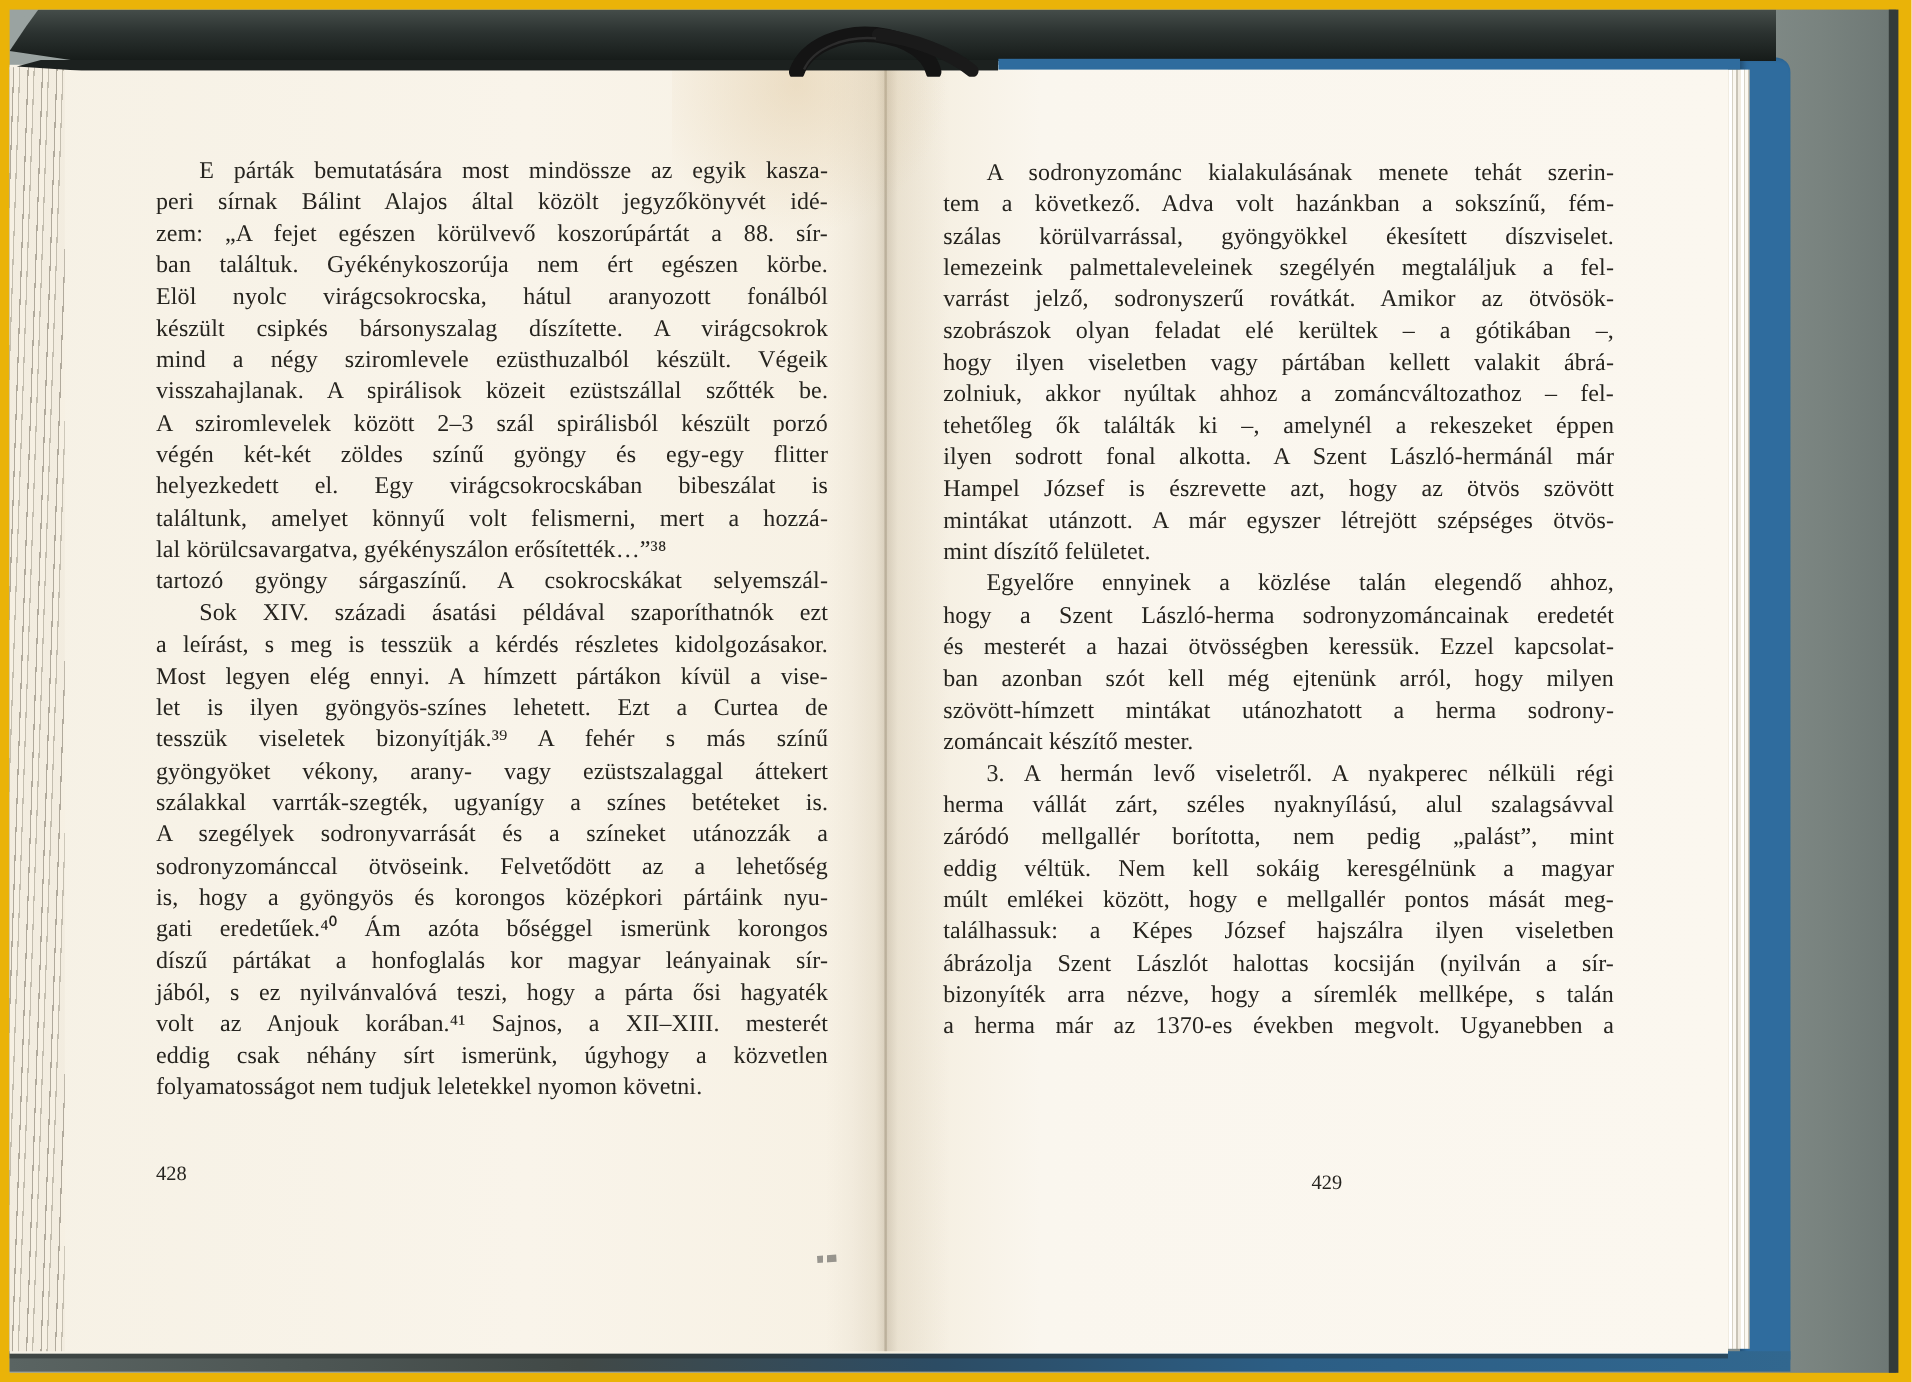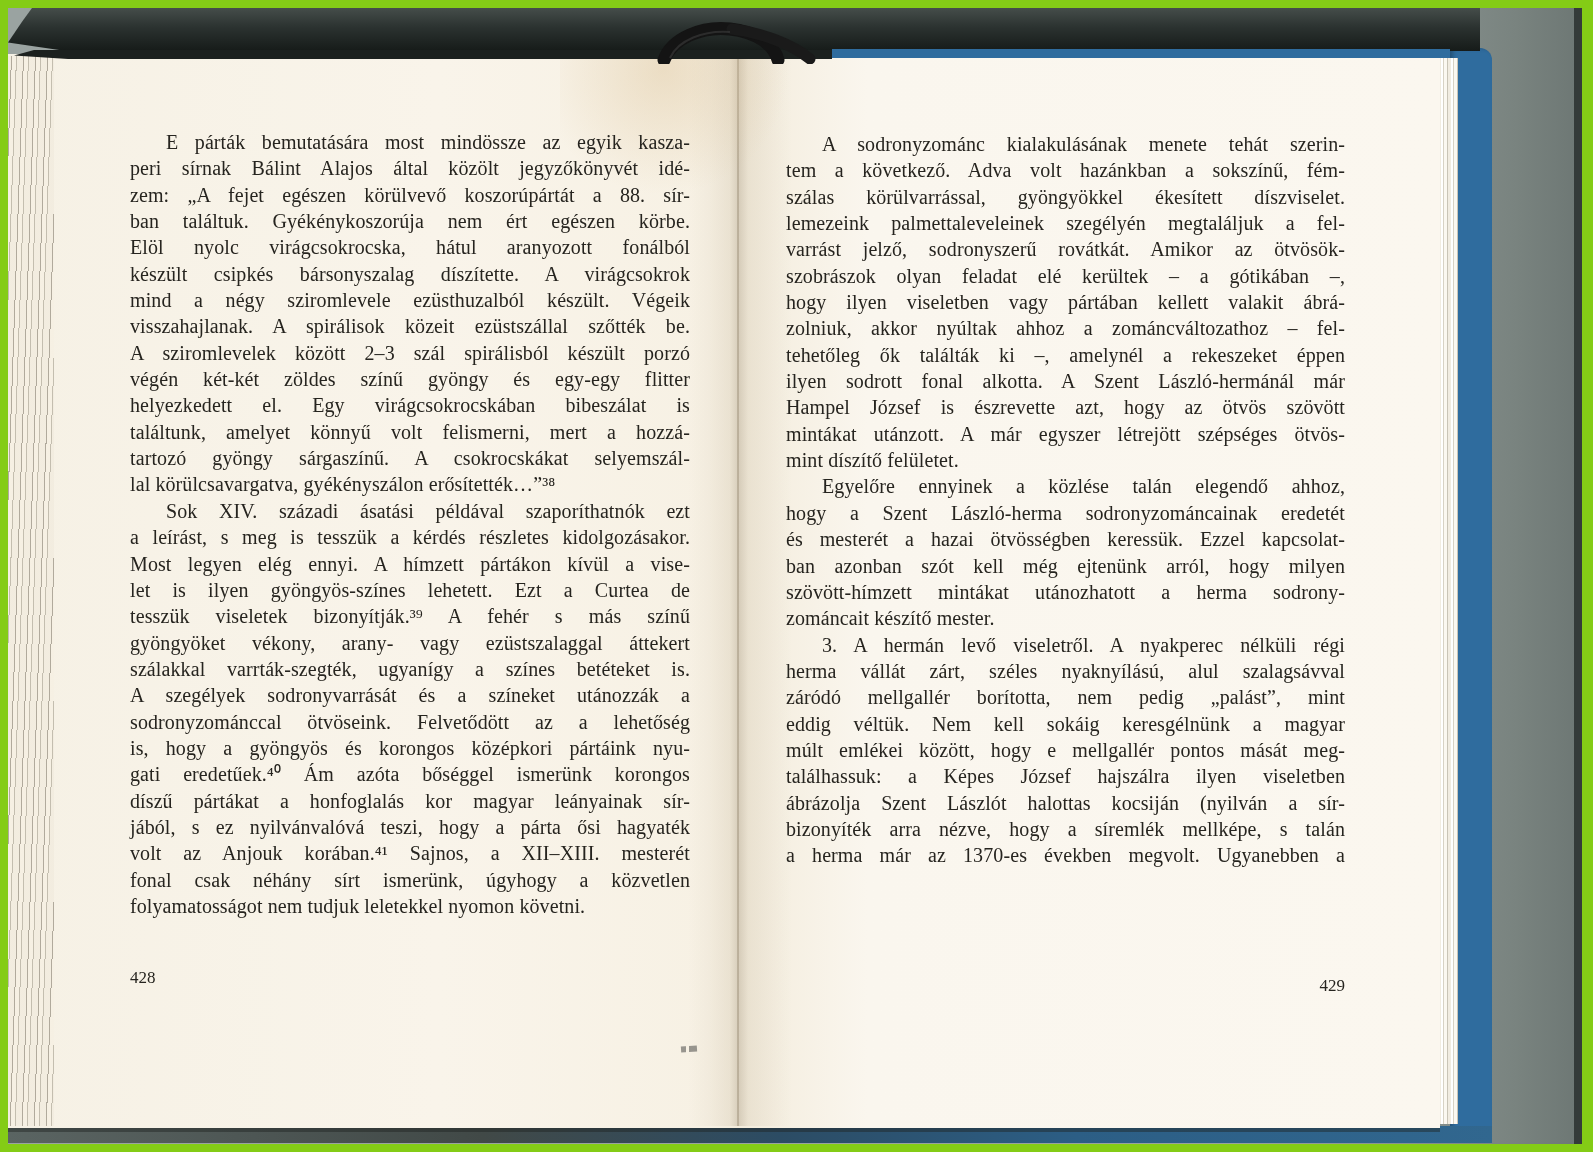--- a/index.html
+++ b/index.html
@@ -1,16 +1,16 @@
 <!DOCTYPE html>
 <html><head>
 <meta charset="utf-8">
 <style>
   html,body{margin:0;padding:0;background:#ffffff;}
-  .scan{position:relative;width:1593px;height:1152px;background:#84cc16;overflow:hidden;
+  .scan{position:relative;width:1593px;height:1152px;background:#eab308;overflow:hidden;
         font-family:"Liberation Serif", serif;}
   .abs{position:absolute;}
 
   
   .backdrop{left:8px;top:8px;width:1572px;height:1136px;
     background:linear-gradient(90deg,#9aa3a1 0%,#99a29f 78%,#8a9492 88%,#79837f 96%,#6d7774 100%);}
   .right-dark-line{left:1574px;top:8px;width:8px;height:1136px;background:#343b39;}
 
   
   .pages{left:8px;top:54px;width:1432px;height:1074px;
@@ -41,21 +41,21 @@
 
   
   .text-block{position:absolute;color:#26241f;font-size:20px;letter-spacing:0.1px;}
   .text-left{left:130px;top:129px;width:560px;}
   .text-right{left:786px;top:131px;width:559px;}
   .line{height:26.35px;line-height:26.35px;text-align:justify;text-justify:inter-word;}
   .line.jl{text-align-last:justify;}
   .line.first{text-indent:36px;}
   .page-number{position:absolute;color:#26241f;font-size:17px;}
   .pn-left{left:130px;top:968px;}
-  .pn-right{left:1145px;top:976px;width:200px;text-align:right;}
+  .pn-right{left:1093px;top:976px;width:200px;}
 
   
   .ribbon{left:640px;top:14px;}
 
   
   .smudge{left:681px;top:1046px;width:16px;height:6px;opacity:.55;
     background:linear-gradient(90deg,#4a4a48 0 5px,transparent 5px 8px,#4a4a48 8px 16px);
     transform:rotate(-4deg);}
 </style>
 </head>
@@ -95,39 +95,39 @@
           <div class="line jl">zem: „A fejet egészen körülvevő koszorúpártát a 88. sír-</div>
           <div class="line jl">ban találtuk. Gyékénykoszorúja nem ért egészen körbe.</div>
           <div class="line jl">Elöl nyolc virágcsokrocska, hátul aranyozott fonálból</div>
           <div class="line jl">készült csipkés bársonyszalag díszítette. A virágcsokrok</div>
           <div class="line jl">mind a négy sziromlevele ezüsthuzalból készült. Végeik</div>
           <div class="line jl">visszahajlanak. A spirálisok közeit ezüstszállal szőtték be.</div>
           <div class="line jl">A sziromlevelek között 2–3 szál spirálisból készült porzó</div>
           <div class="line jl">végén két-két zöldes színű gyöngy és egy-egy flitter</div>
           <div class="line jl">helyezkedett el. Egy virágcsokrocskában bibeszálat is</div>
           <div class="line jl">találtunk, amelyet könnyű volt felismerni, mert a hozzá-</div>
+          <div class="line">lal körülcsavargatva, gyékényszálon erősítették…”³⁸</div>
           <div class="line jl">tartozó gyöngy sárgaszínű. A csokrocskákat selyemszál-</div>
-          <div class="line">lal körülcsavargatva, gyékényszálon erősítették…”³⁸</div>
         </div>
         <div>
           <div class="line first jl">Sok XIV. századi ásatási példával szaporíthatnók ezt</div>
           <div class="line jl">a leírást, s meg is tesszük a kérdés részletes kidolgozásakor.</div>
           <div class="line jl">Most legyen elég ennyi. A hímzett pártákon kívül a vise-</div>
           <div class="line jl">let is ilyen gyöngyös-színes lehetett. Ezt a Curtea de</div>
           <div class="line jl">tesszük viseletek bizonyítják.³⁹ A fehér s más színű</div>
           <div class="line jl">gyöngyöket vékony, arany- vagy ezüstszalaggal áttekert</div>
           <div class="line jl">szálakkal varrták-szegték, ugyanígy a színes betéteket is.</div>
           <div class="line jl">A szegélyek sodronyvarrását és a színeket utánozzák a</div>
           <div class="line jl">sodronyzománccal ötvöseink. Felvetődött az a lehetőség</div>
           <div class="line jl">is, hogy a gyöngyös és korongos középkori pártáink nyu-</div>
           <div class="line jl">gati eredetűek.⁴⁰ Ám azóta bőséggel ismerünk korongos</div>
           <div class="line jl">díszű pártákat a honfoglalás kor magyar leányainak sír-</div>
           <div class="line jl">jából, s ez nyilvánvalóvá teszi, hogy a párta ősi hagyaték</div>
           <div class="line jl">volt az Anjouk korában.⁴¹ Sajnos, a XII–XIII. mesterét</div>
-          <div class="line jl">fonal csak néhány sírt ismerünk, úgyhogy a közvetlen</div>
+          <div class="line jl">eddig csak néhány sírt ismerünk, úgyhogy a közvetlen</div>
           <div class="line">folyamatosságot nem tudjuk leletekkel nyomon követni.</div>
         </div>
       </div>
   </div>
   <div class="page-number pn-left">428</div>
 
   <div class="text-block text-right">
     <div class="tb">
         <div>
           <div class="line first jl">A sodronyzománc kialakulásának menete tehát szerin-</div>

